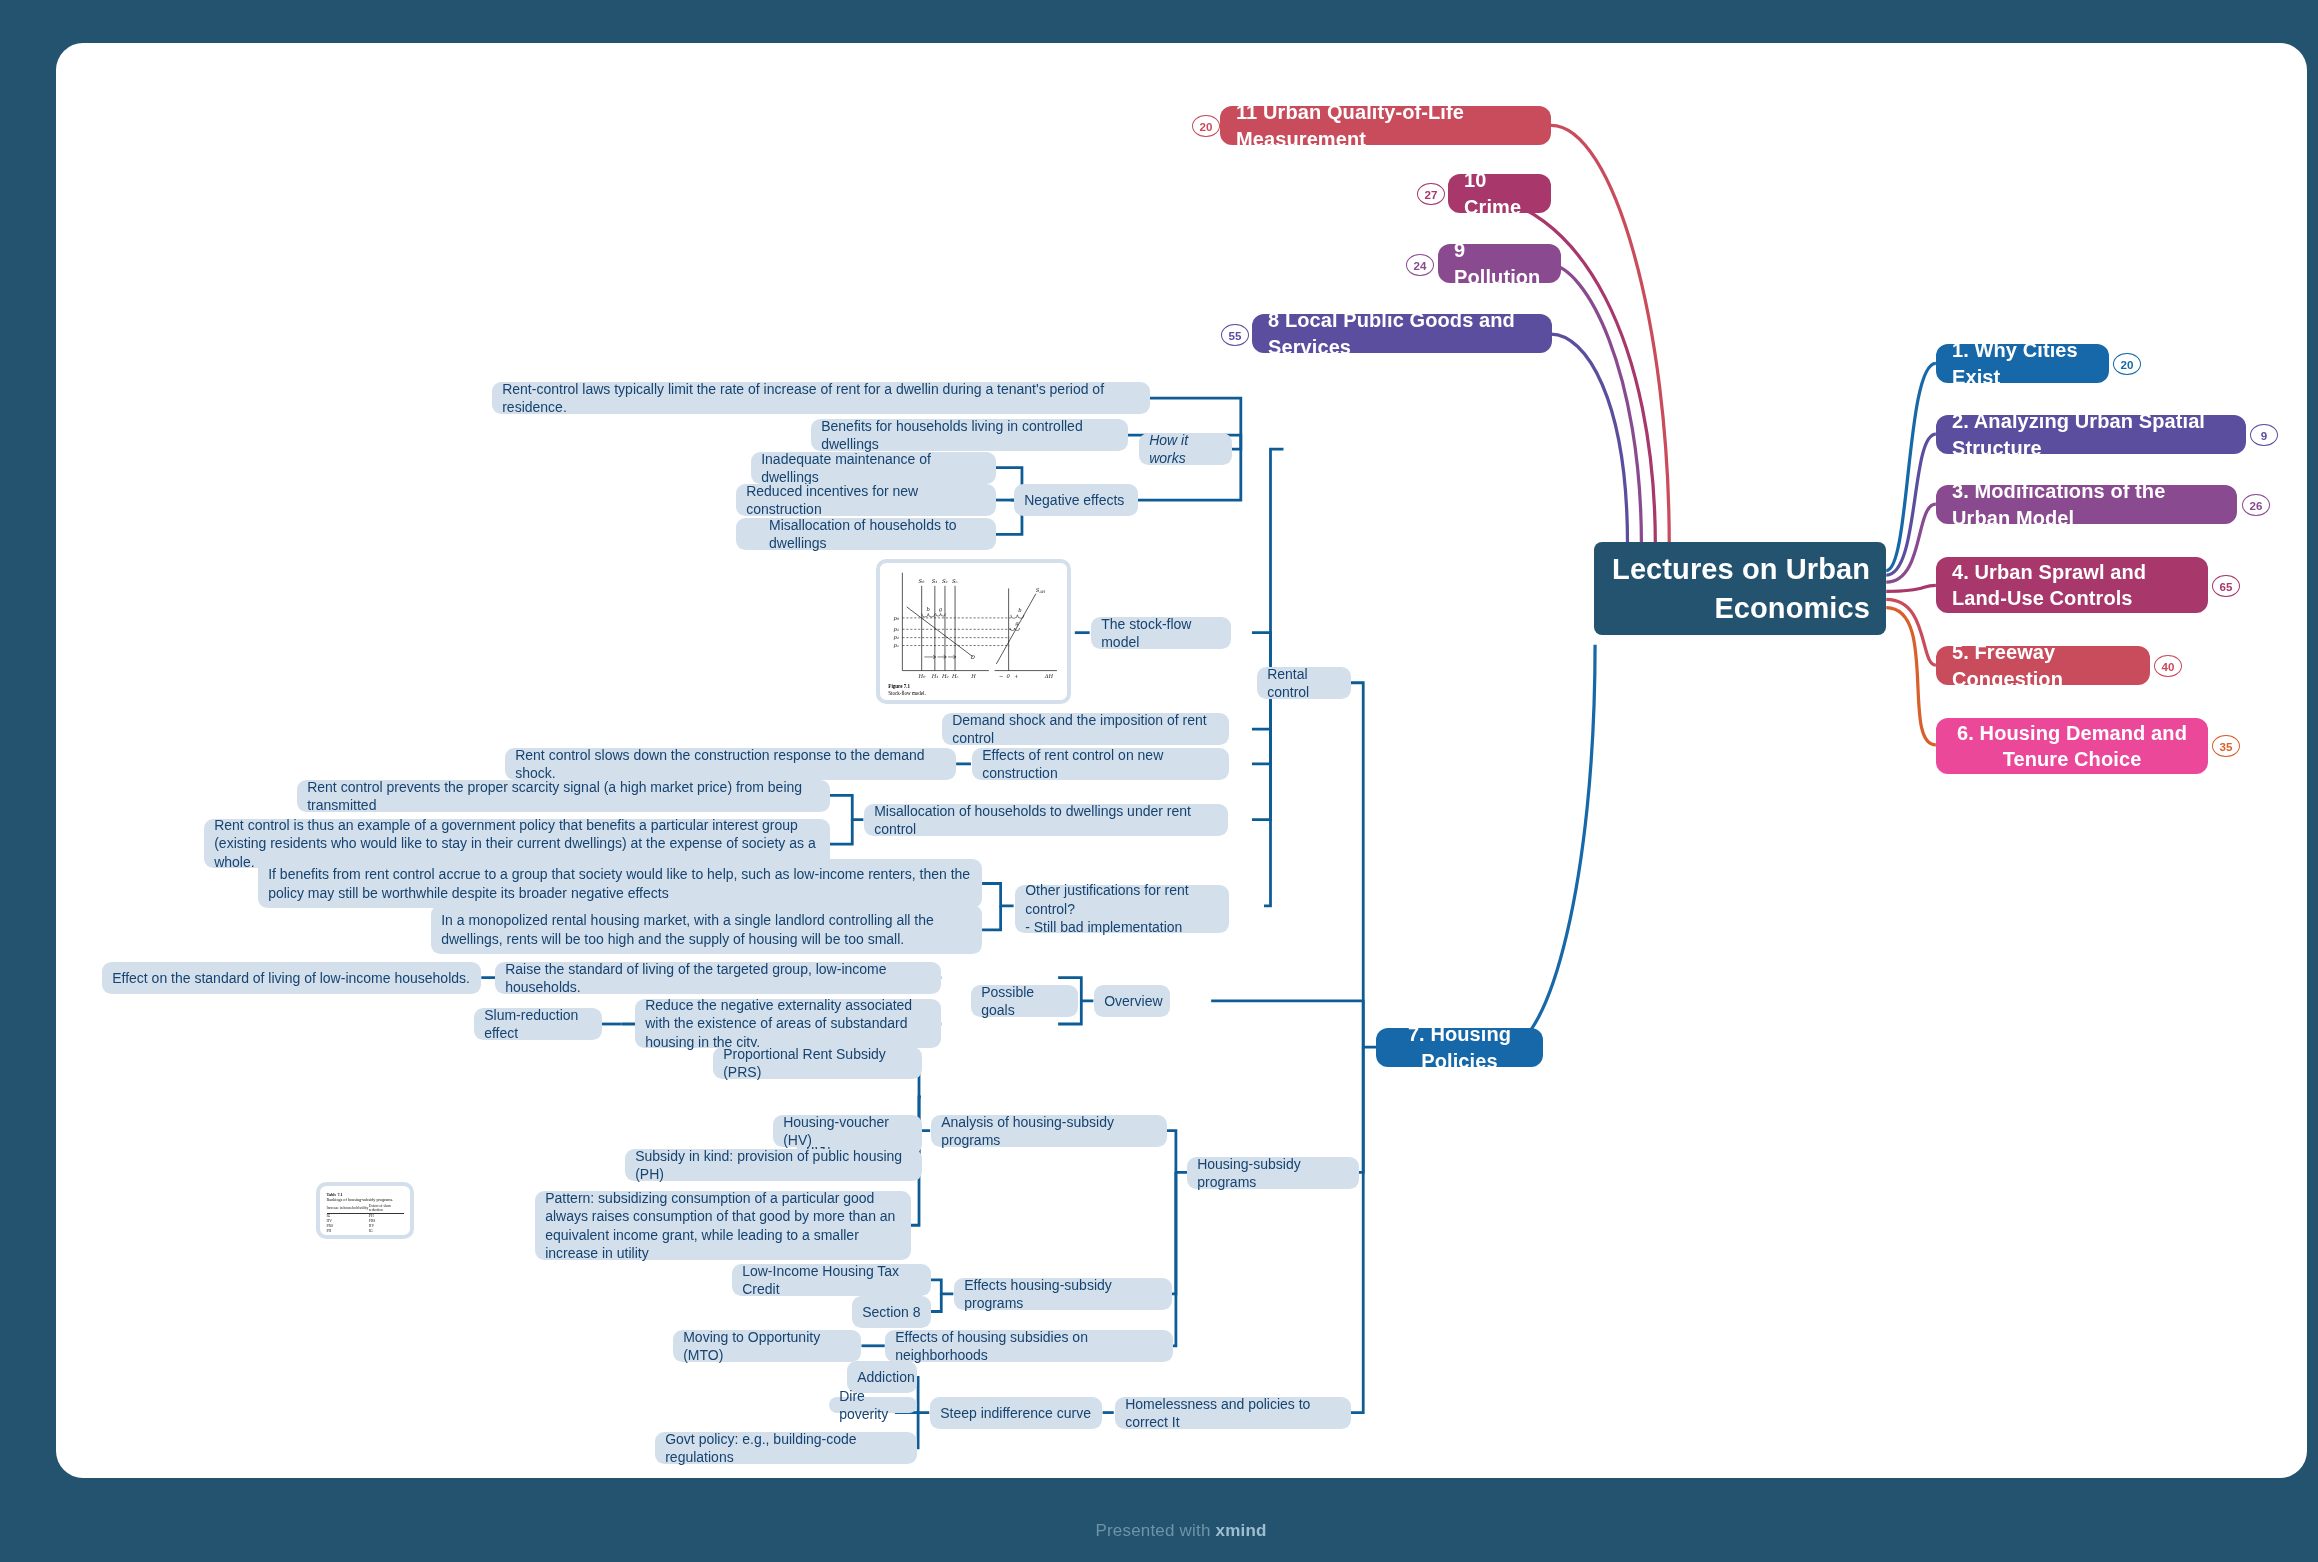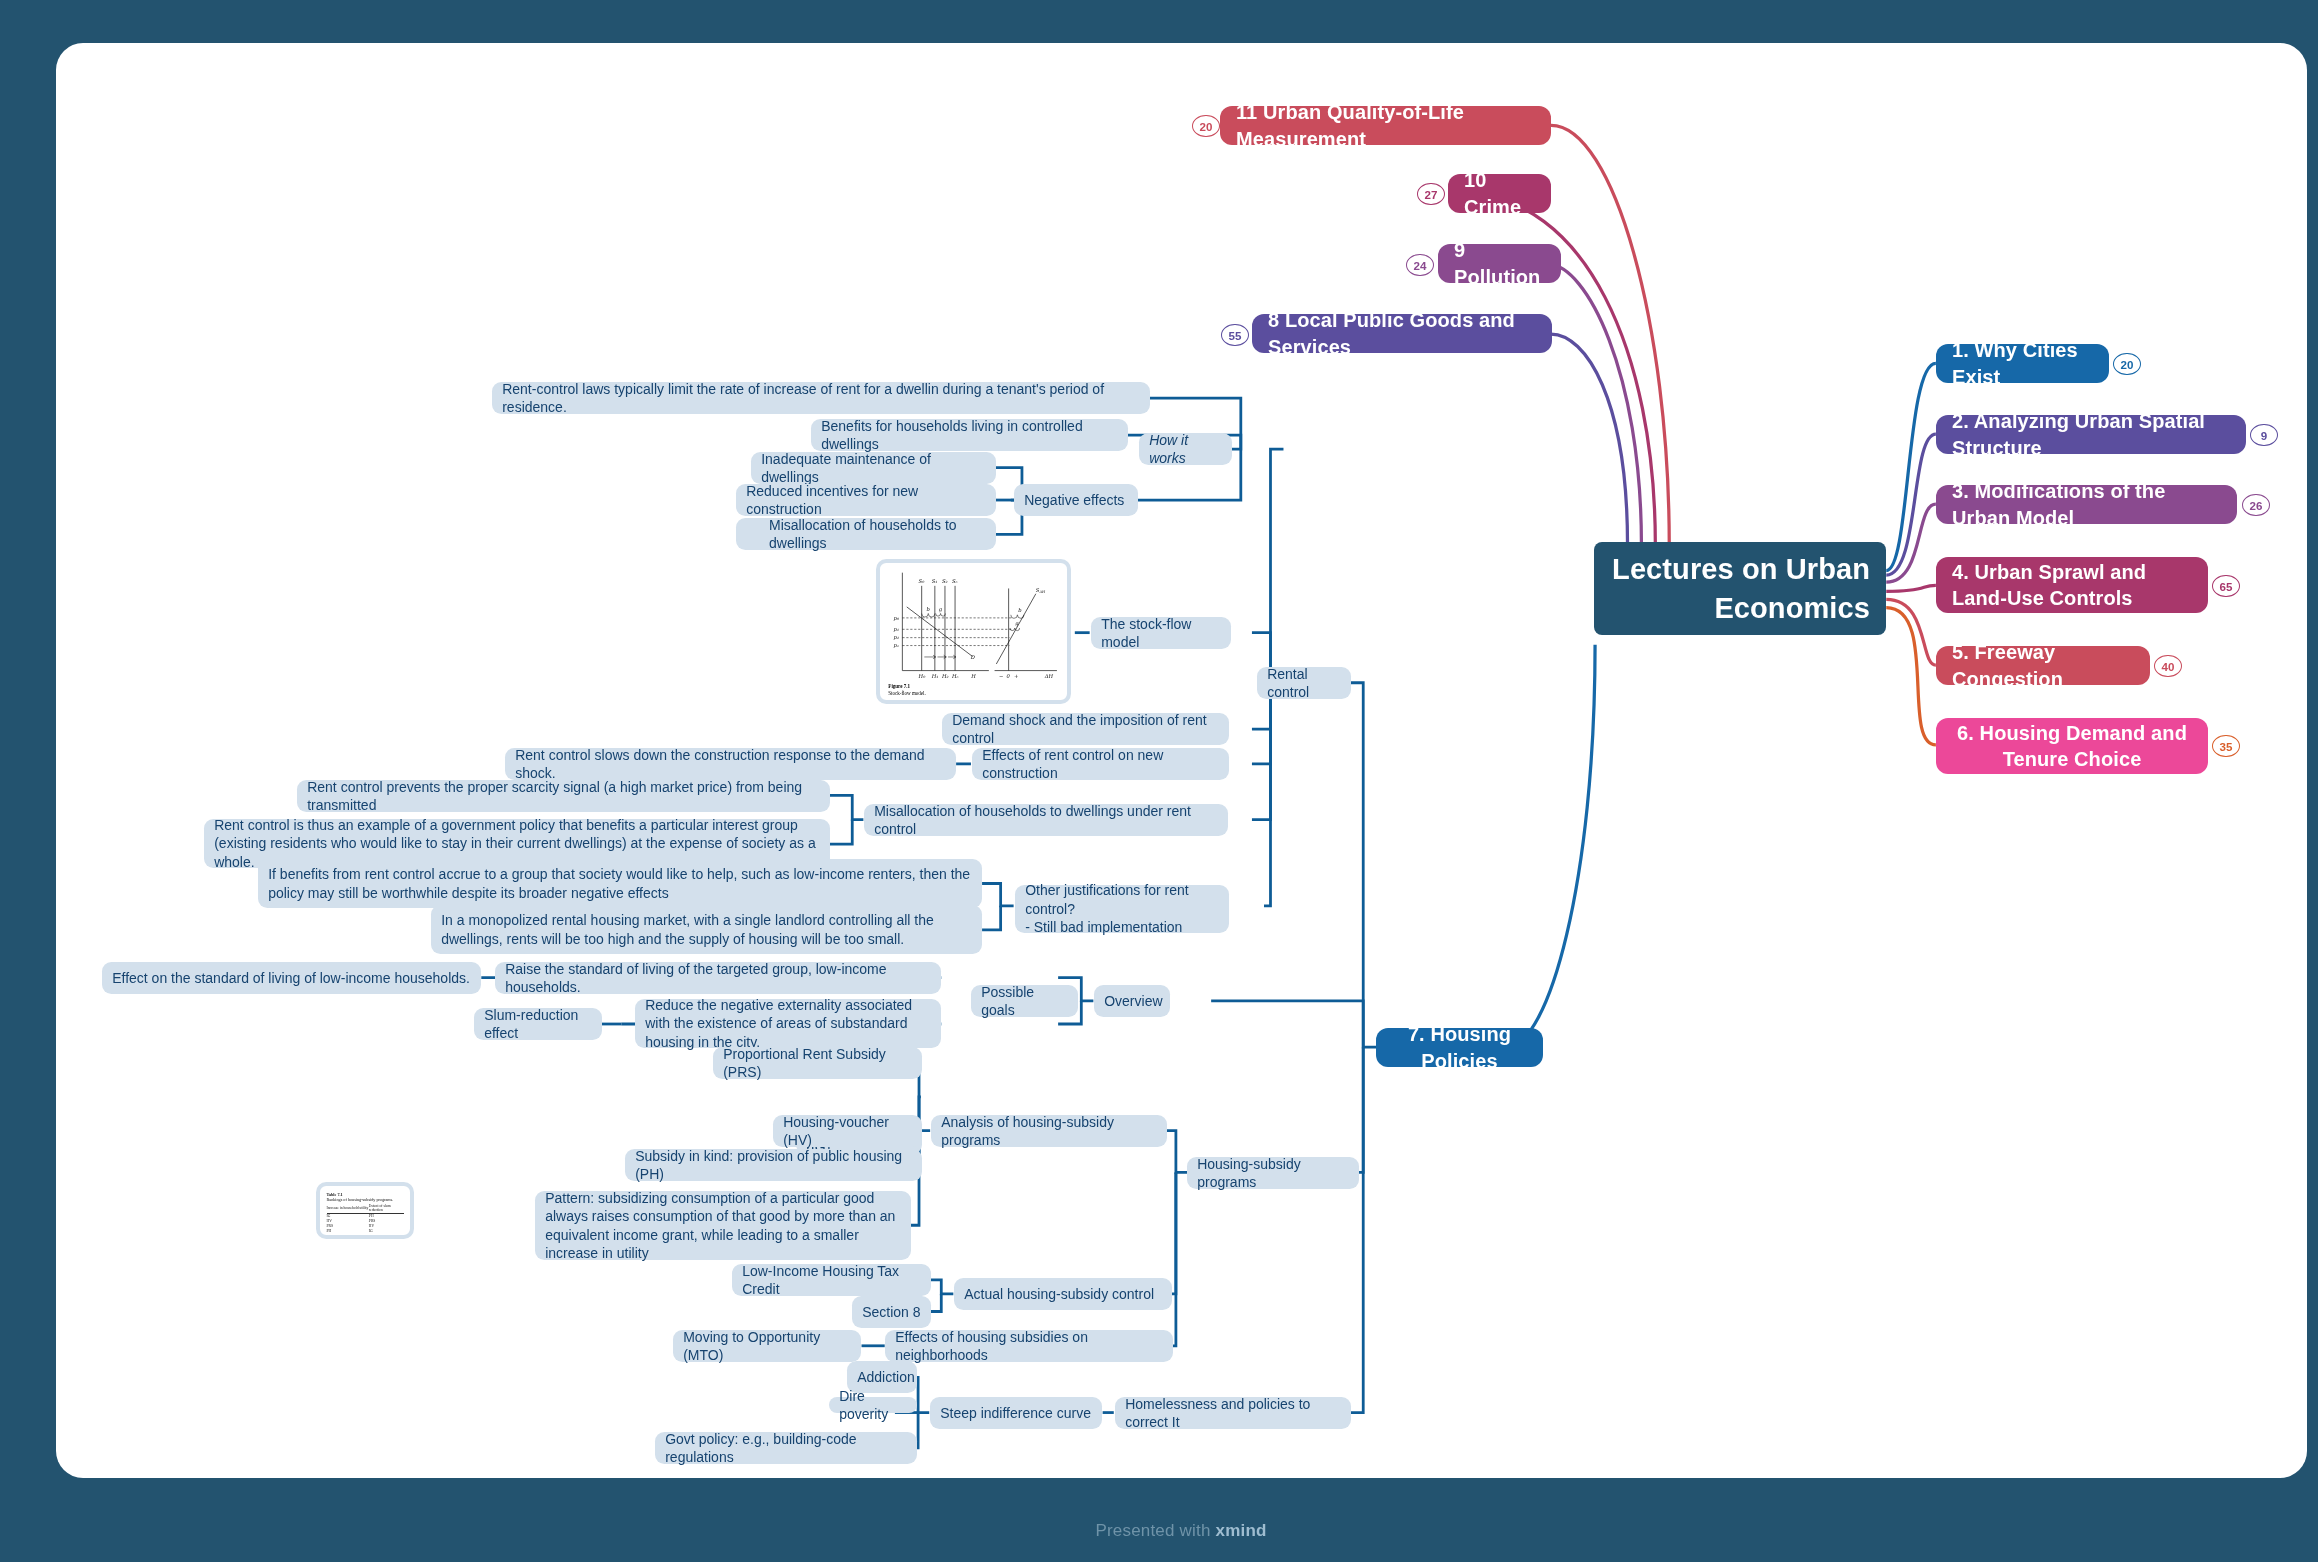--- a/index.html
+++ b/index.html
@@ -341,21 +341,21 @@
   <span class="txt">Housing-voucher (HV)</span>
 </div>
 <div class="node sub" style="left:625px;top:1149px;width:297px;height:32px;">
   <span class="txt">Subsidy in kind: provision of public housing (PH)</span>
 </div>
 <div class="node sub" style="left:535px;top:1191px;width:376px;height:69px;">
   <span class="txt">Pattern: subsidizing consumption of a particular good always raises consumption of that good by more than an equivalent income grant, while leading to a smaller increase in utility</span>
 </div>
 
 <div class="node sub" style="left:954px;top:1278px;width:218px;height:32px;justify-content:center;">
-  <span class="txt">Actual housing-subsidy control</span>
+  <span class="txt">Effects housing-subsidy programs</span>
 </div>
 <div class="node sub" style="left:732px;top:1264px;width:199px;height:32px;">
   <span class="txt">Low-Income Housing Tax Credit</span>
 </div>
 <div class="node sub" style="left:852px;top:1296px;width:79px;height:32px;justify-content:center;">
   <span class="txt">Section 8</span>
 </div>
 
 <div class="node sub" style="left:885px;top:1330px;width:288px;height:32px;justify-content:center;">
   <span class="txt">Effects of housing subsidies on neighborhoods</span>

